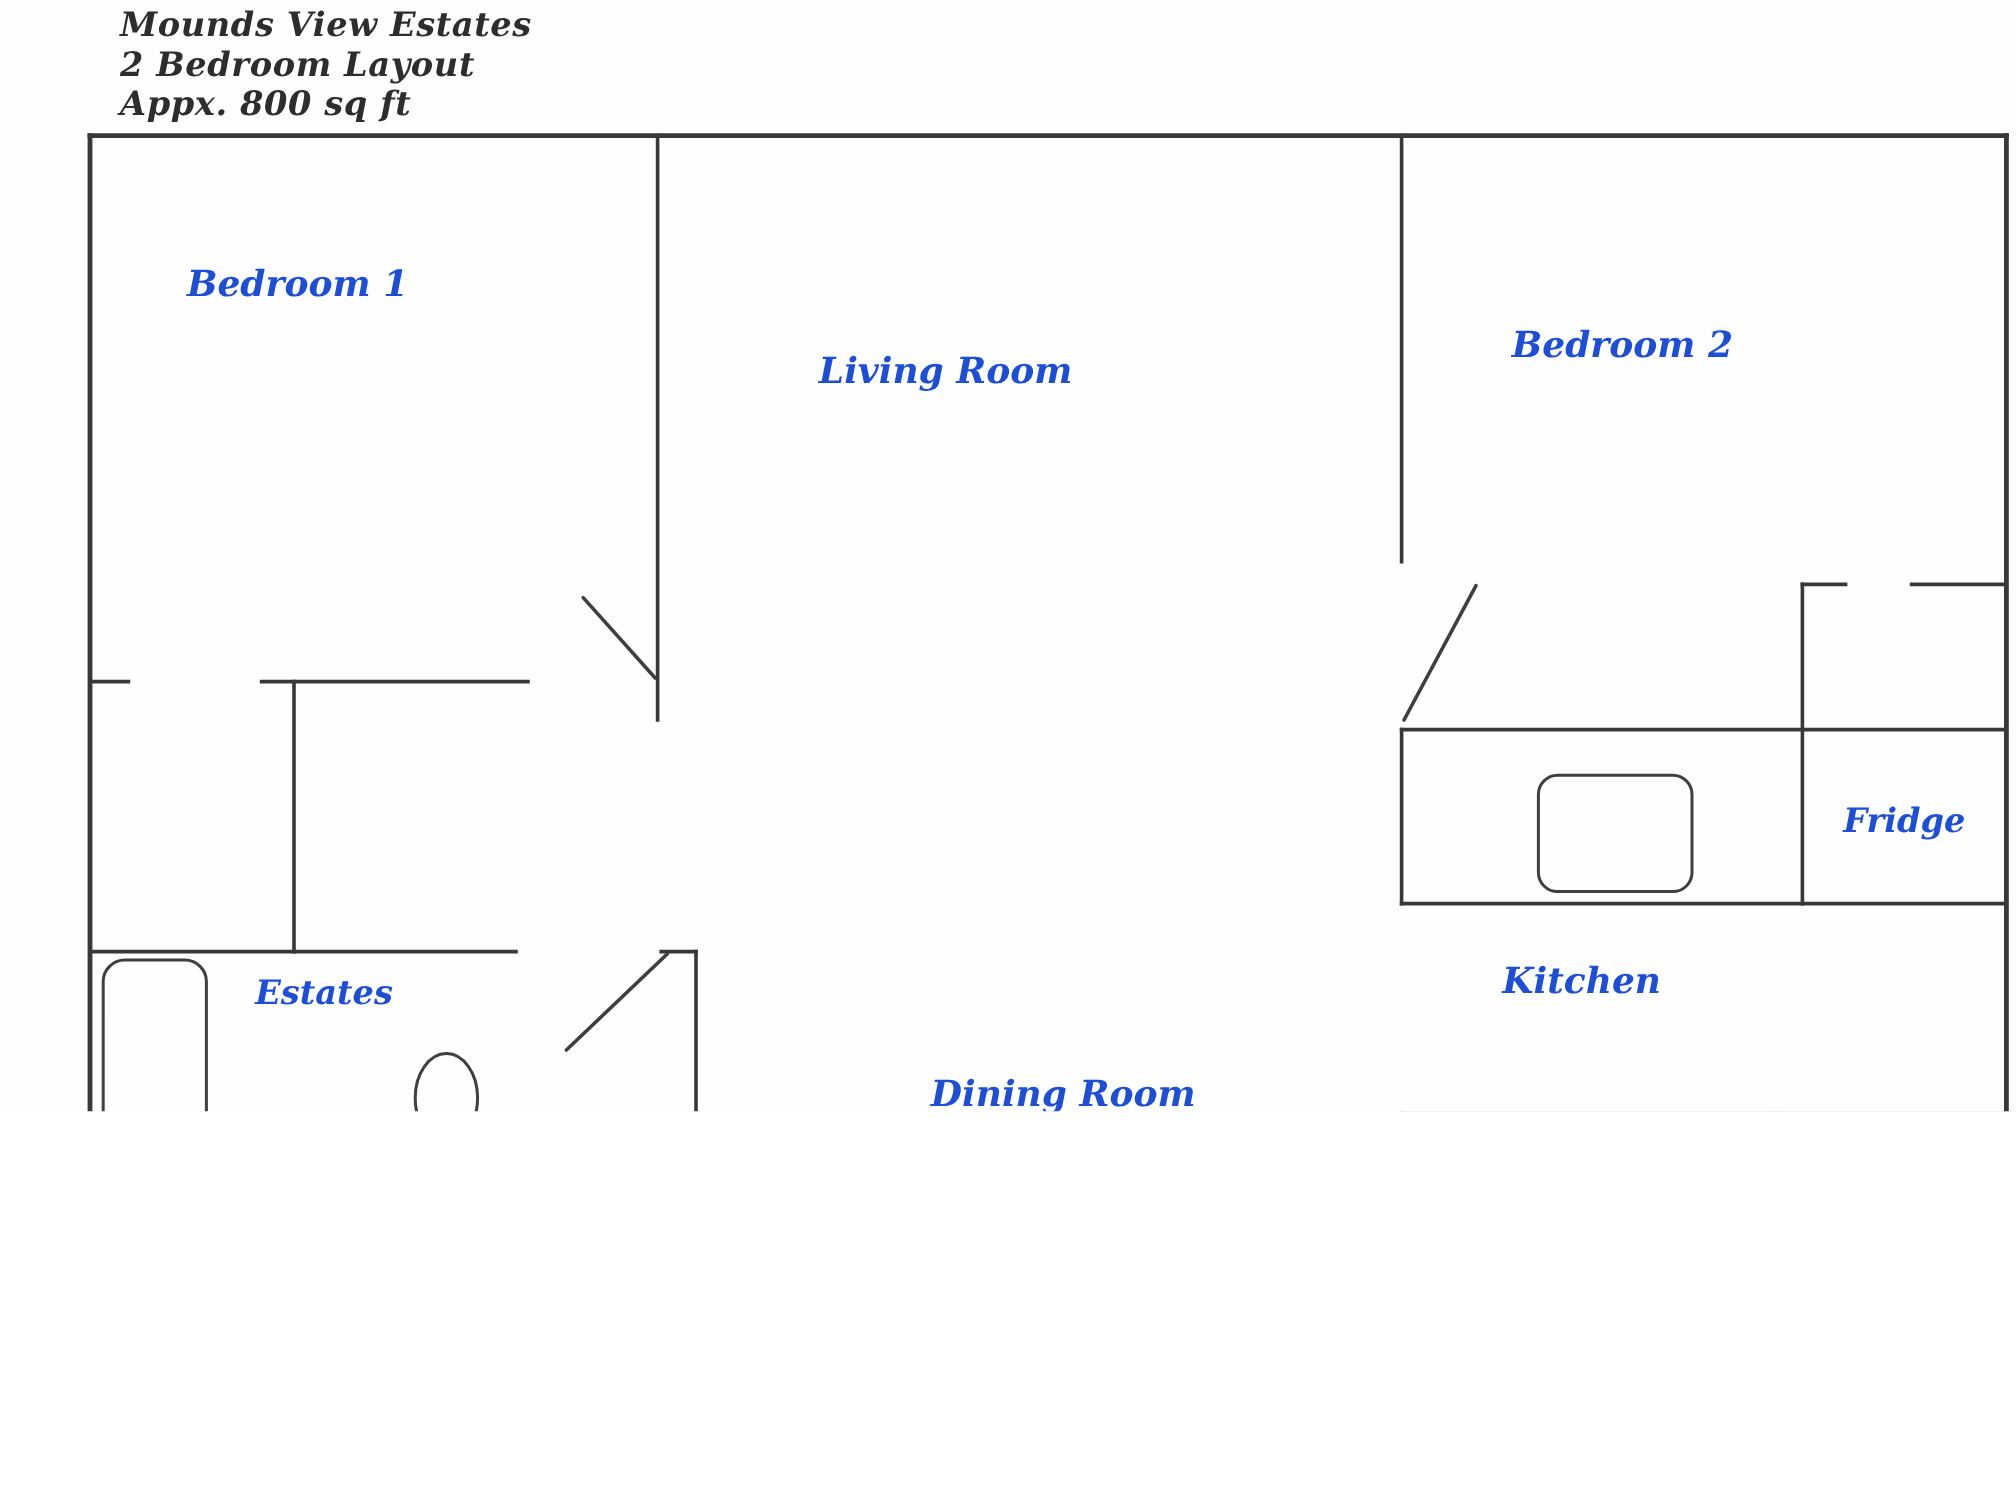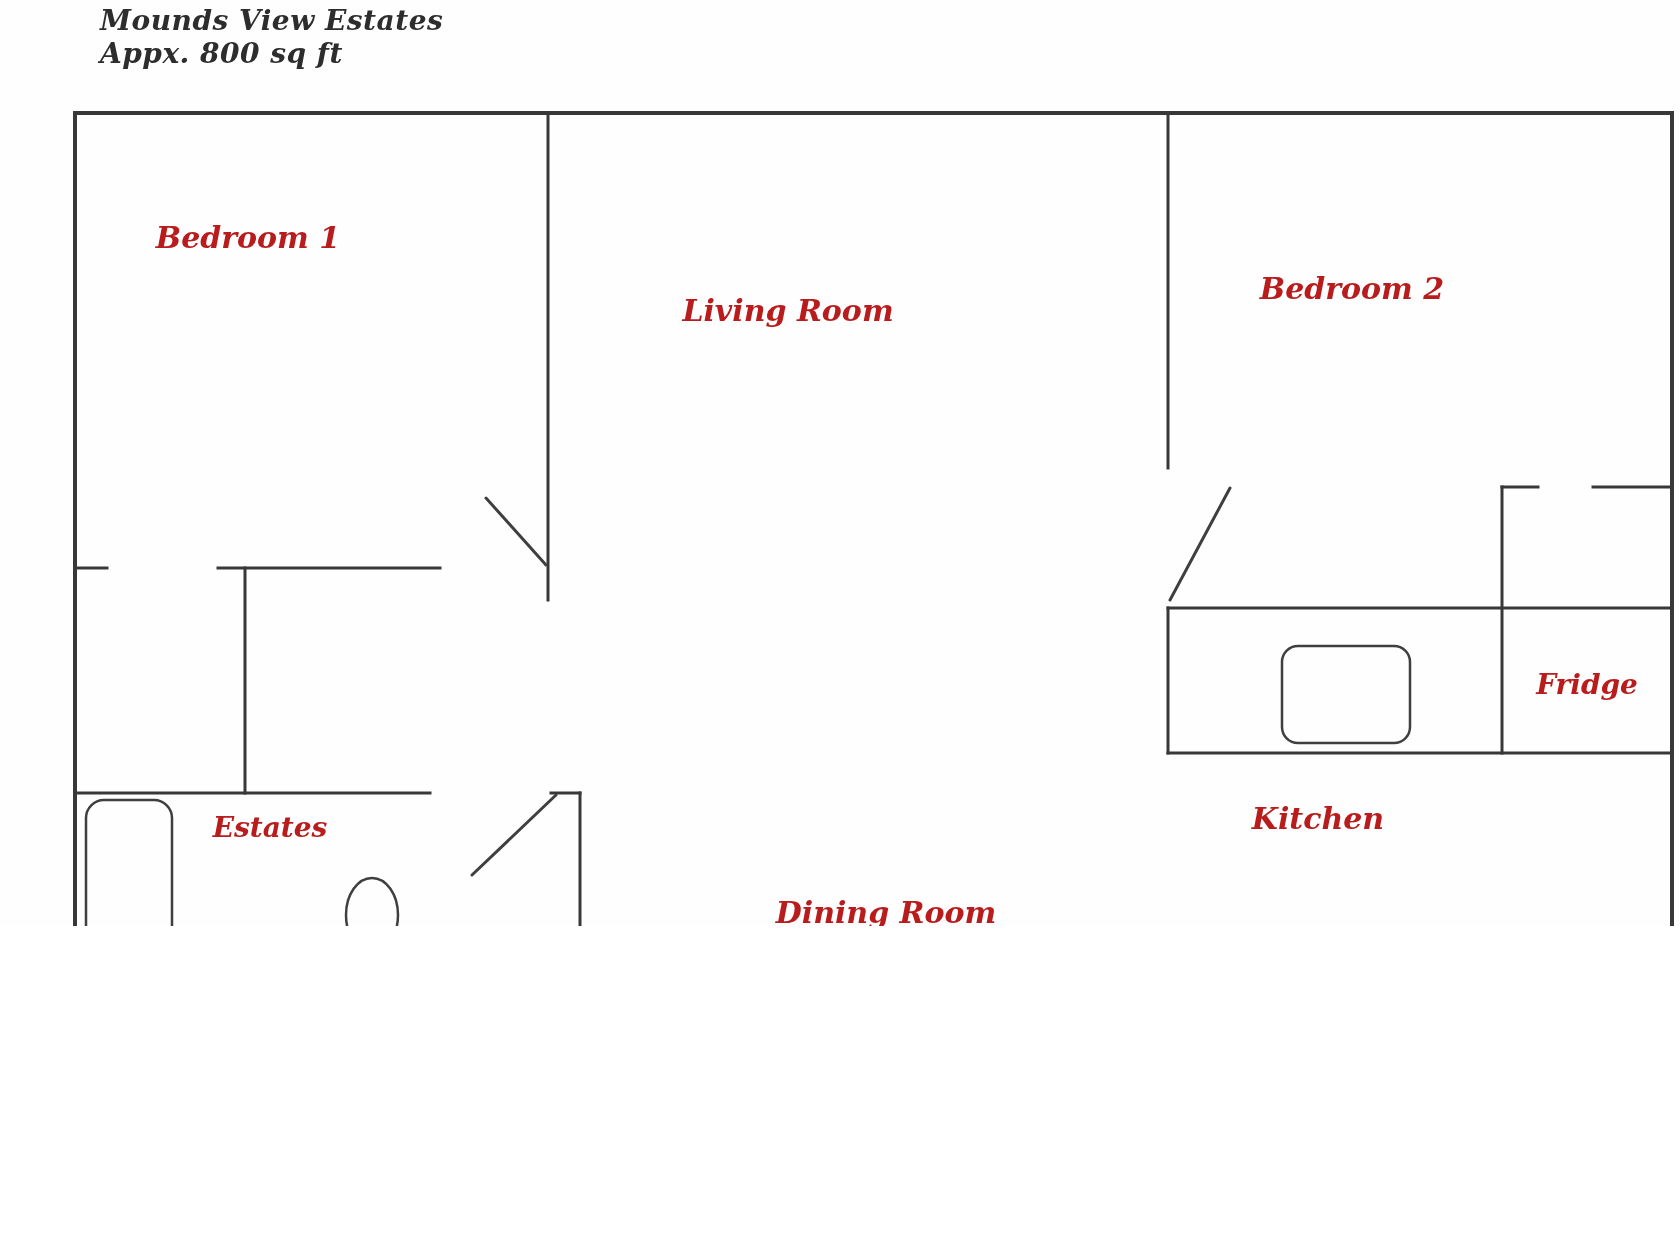--- a/index.html
+++ b/index.html
@@ -12,21 +12,21 @@
   .plan-svg { position:absolute; left:0; top:0; }
 
   .title-block {
     position:absolute; left:100px; top:4px;
     font-style:italic; font-weight:700; font-size:28px; line-height:33px;
     color:#2d2d2d; letter-spacing:0.5px;
   }
 
   .room-label {
     position:absolute; transform:translate(-50%,-50%);
-    font-style:italic; font-weight:700; color:#b91c1c;
+    font-style:italic; font-weight:700; color:#1d4ed8;
     font-size:30px; white-space:nowrap; text-align:center;
   }
   .room-label.small { font-size:28px; }
   .room-label.mid { font-size:28px; }
   .room-label.multiline { font-size:26px; line-height:31px; }
   .room-label.multiline span { display:block; }
 
   .lbl-bedroom1 { left:248px; top:237px; }
   .lbl-living   { left:788px; top:294px;margin-top:16px; }
   .lbl-bedroom2 { left:1352px; top:288px; }
@@ -118,20 +118,21 @@
 
         <ellipse cx="1616" cy="1026" rx="20" ry="23"></ellipse>
         <line x1="1602" y1="1010" x2="1630" y2="1042"></line>
         <line x1="1602" y1="1042" x2="1630" y2="1010"></line>
       </g>
     </g>
   </svg>
 
   <div class="title-block">
     <div>Mounds View Estates</div>
+    <div>2 Bedroom Layout</div>
     <div>Appx. 800 sq ft</div>
   </div>
 
   <div class="room-label lbl-bedroom1">Bedroom 1</div>
   <div class="room-label lbl-living">Living Room</div>
   <div class="room-label lbl-bedroom2">Bedroom 2</div>
 
 
   <div class="room-label mid lbl-bathroom">Estates</div>
   <div class="room-label lbl-dining">Dining Room</div>

